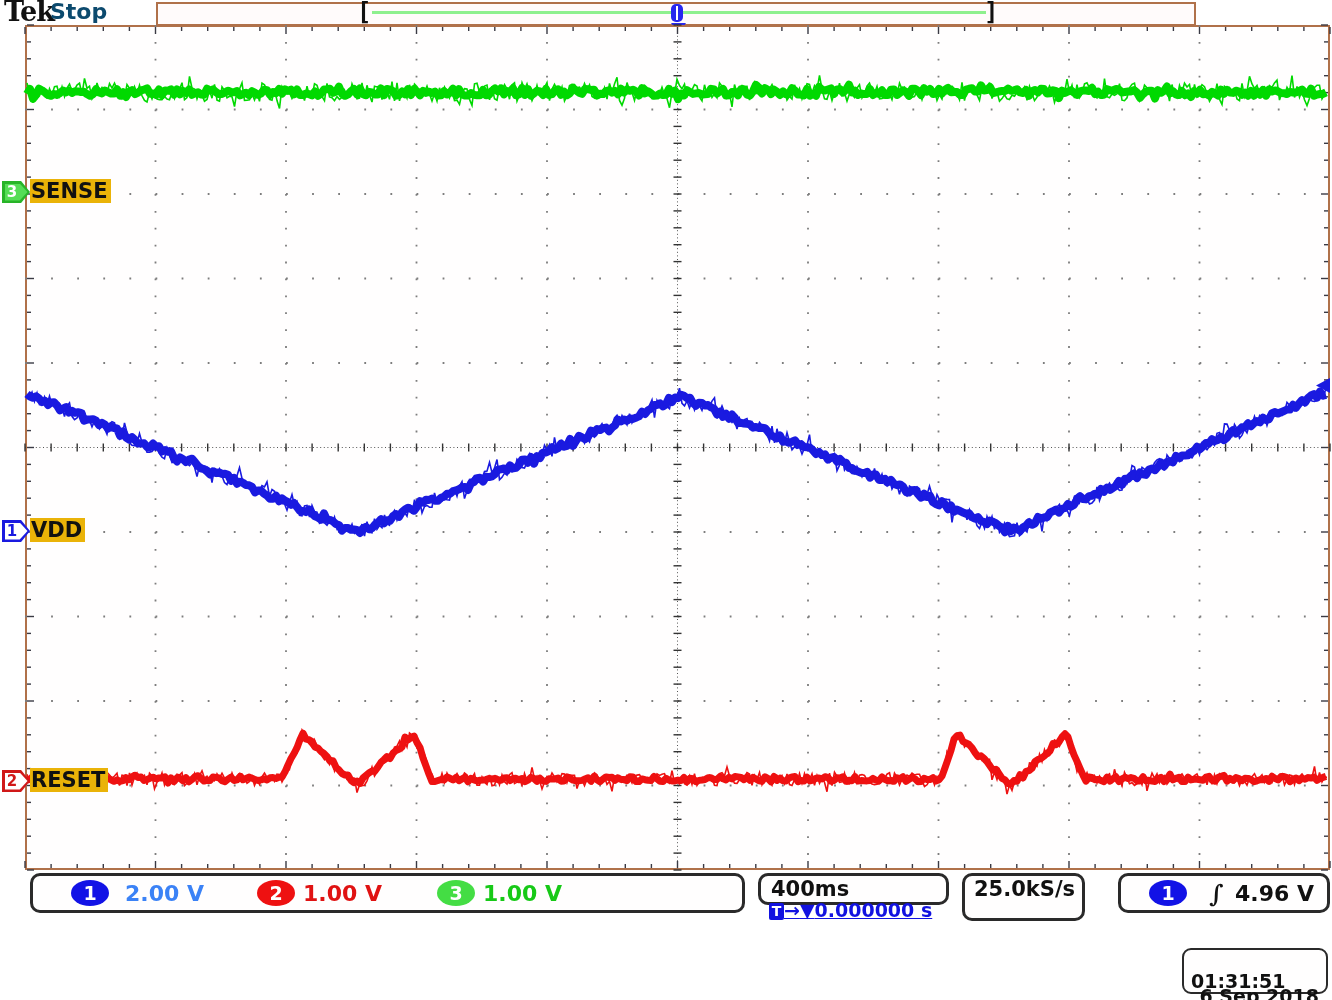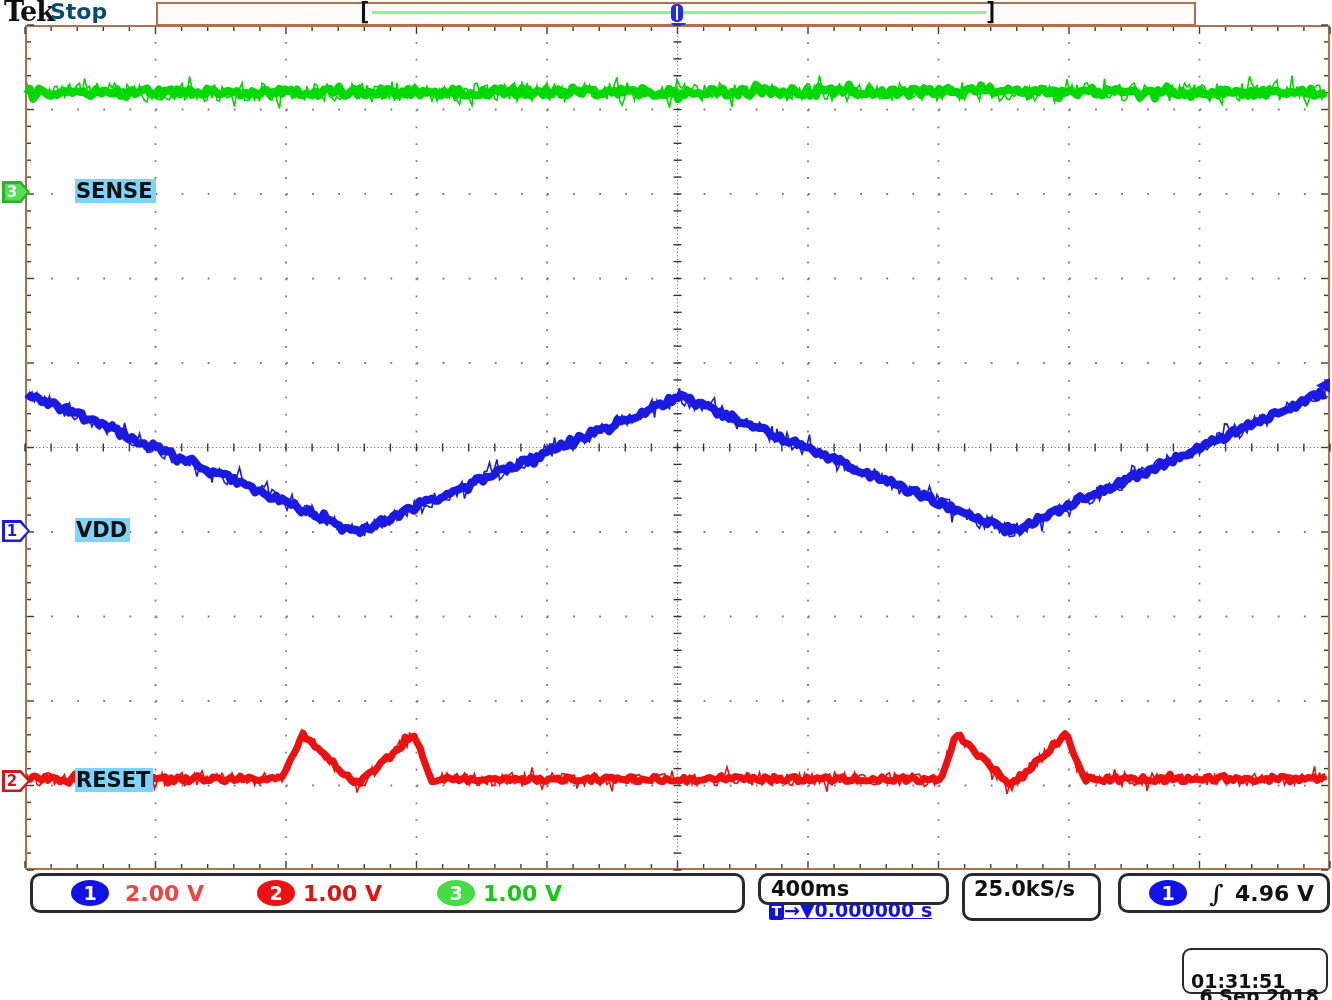--- a/index.html
+++ b/index.html
@@ -25,34 +25,34 @@
   #graticule{left:25px;top:25px;width:1305px;height:845px;border:2px solid #b0714a;
              box-sizing:border-box;background:#fffefe;}
   #scope-svg{left:0;top:0;}
   
   .badge{width:28px;height:22px;}
   .badge .outer{position:absolute;inset:0;clip-path:polygon(0 0,68% 0,100% 50%,68% 100%,0 100%);}
   .badge .inner{position:absolute;inset:2.5px;clip-path:polygon(0 0,66% 0,100% 50%,66% 100%,0 100%);}
   .badge .num{position:absolute;left:0;top:0;width:20px;height:22px;line-height:22px;
               text-align:center;font-weight:bold;font-size:15px;}
   .chlabel{font:bold 21px "DejaVu Sans",sans-serif;color:#111;}
-  .chlabel span{background:#7dd3fc;padding:0 3px 0 1px;margin-left:45px;}
+  .chlabel span{background:#eab308;padding:0 3px 0 1px;}
   
   #level-arrow{left:1316px;top:378px;width:14px;height:15px;background:#1a1ae0;
                clip-path:polygon(100% 0,100% 100%,0 50%);}
   
   .rbox{border:3px solid #2a2a2a;border-radius:10px;background:#fffefe;box-sizing:border-box;}
   #box-ch{left:30px;top:873px;width:715px;height:40px;}
   #box-horiz{left:758px;top:873px;width:191px;height:32px;}
-  #box-acq{left:962px;top:873px;width:139px;height:48px;}
+  #box-acq{left:962px;top:873px;width:123px;height:48px;}
   #box-trig{left:1118px;top:873px;width:212px;height:40px;}
   .oval{width:38px;height:26px;border-radius:50%;color:#fff;text-align:center;
         font:bold 19px "DejaVu Sans",sans-serif;line-height:26px;top:4px;}
   .scale{top:5px;font:bold 22px "DejaVu Sans",sans-serif;}
-  .blue{color:#ef4444;} .red{color:#e01212;}
+  .blue{color:#3b82f6;} .red{color:#e01212;}
   #box-horiz .l1{left:10px;top:1px;font:bold 21px "DejaVu Sans",sans-serif;color:#111;}
   #box-horiz .l2{left:8px;top:23px;color:#1212e0;font:bold 19px "DejaVu Sans",sans-serif;text-decoration:underline;}
   #tb-t{display:inline-block;background:#1212e0;color:#fff;width:15px;height:17px;
         border-radius:2px;text-align:center;font-size:14px;line-height:17px;vertical-align:1px;}
   #box-acq .l1{left:9px;top:1px;font:bold 21px "DejaVu Sans",sans-serif;color:#111;}
   #box-acq .l2{left:9px;top:23px;font:bold 21px "DejaVu Sans",sans-serif;color:#111;}
   #trig-slope{left:88px;top:3px;font:bold 24px "DejaVu Serif",serif;color:#111;}
   #trig-level-txt{right:13px;top:5px;font:bold 22px "DejaVu Sans",sans-serif;color:#111;}
   #box-date{left:1182px;top:948px;width:146px;height:46px;border:2.5px solid #2a2a2a;
             border-radius:9px;background:#fffefe;box-sizing:border-box;

